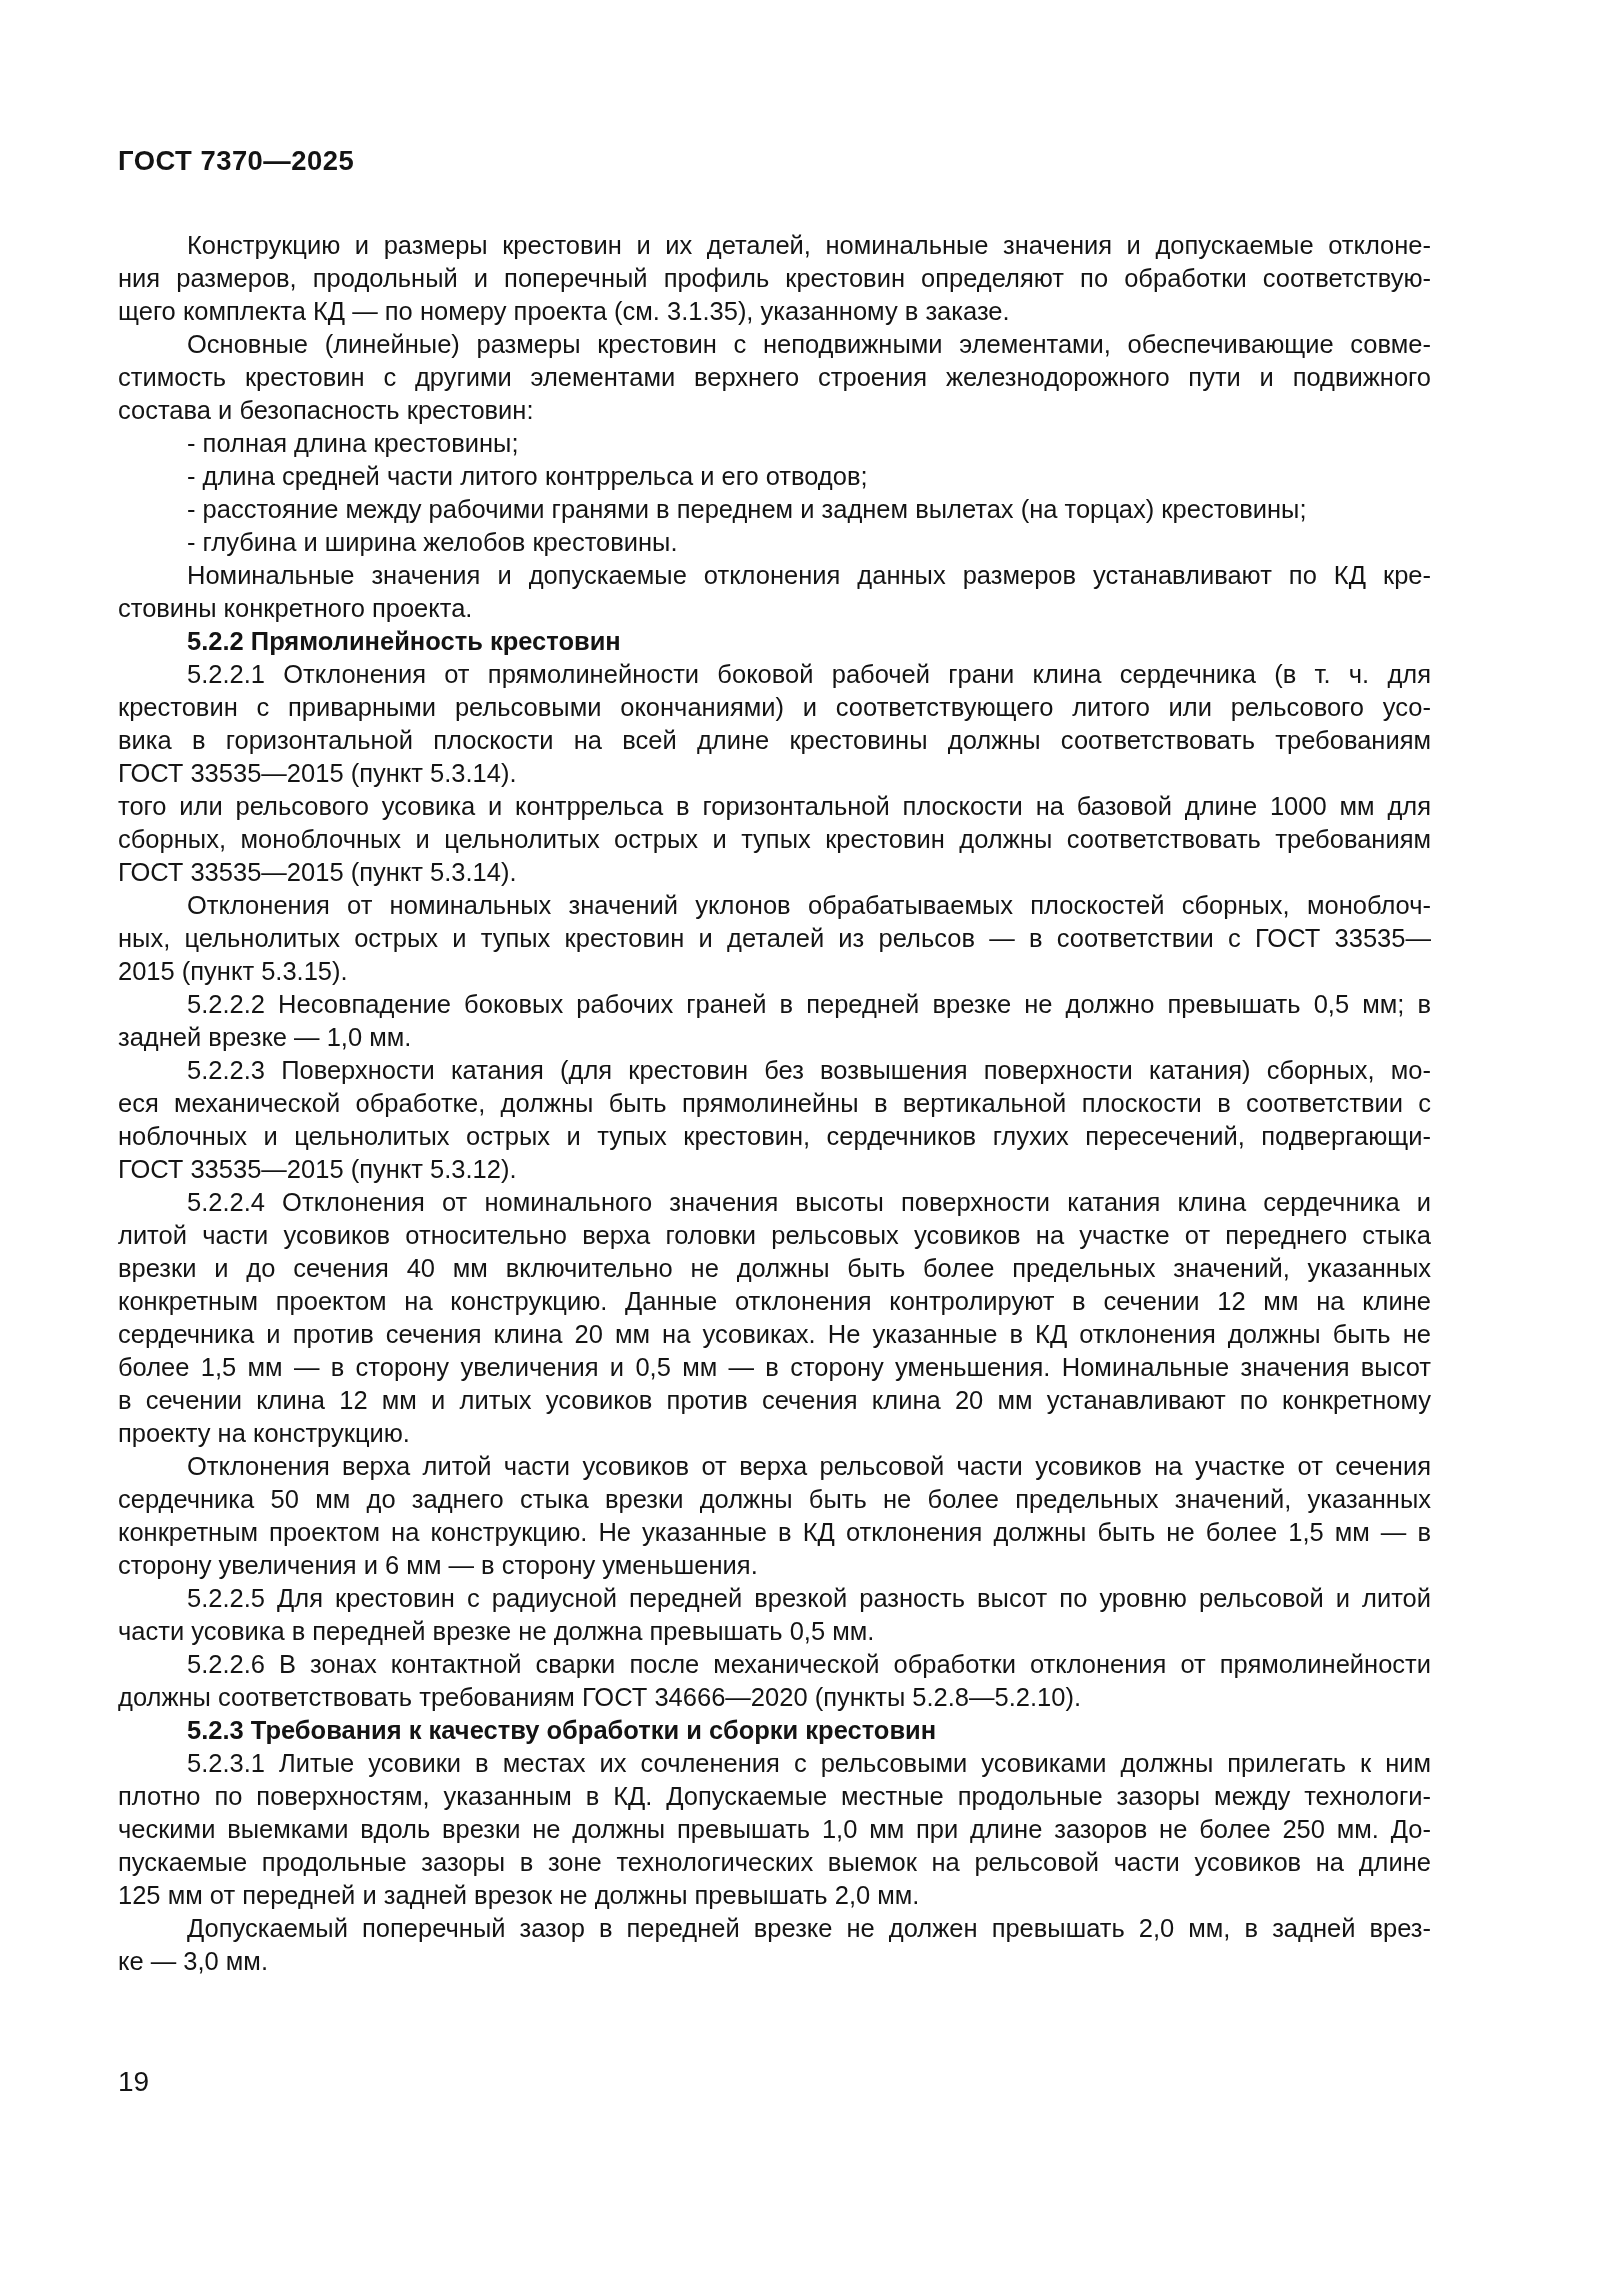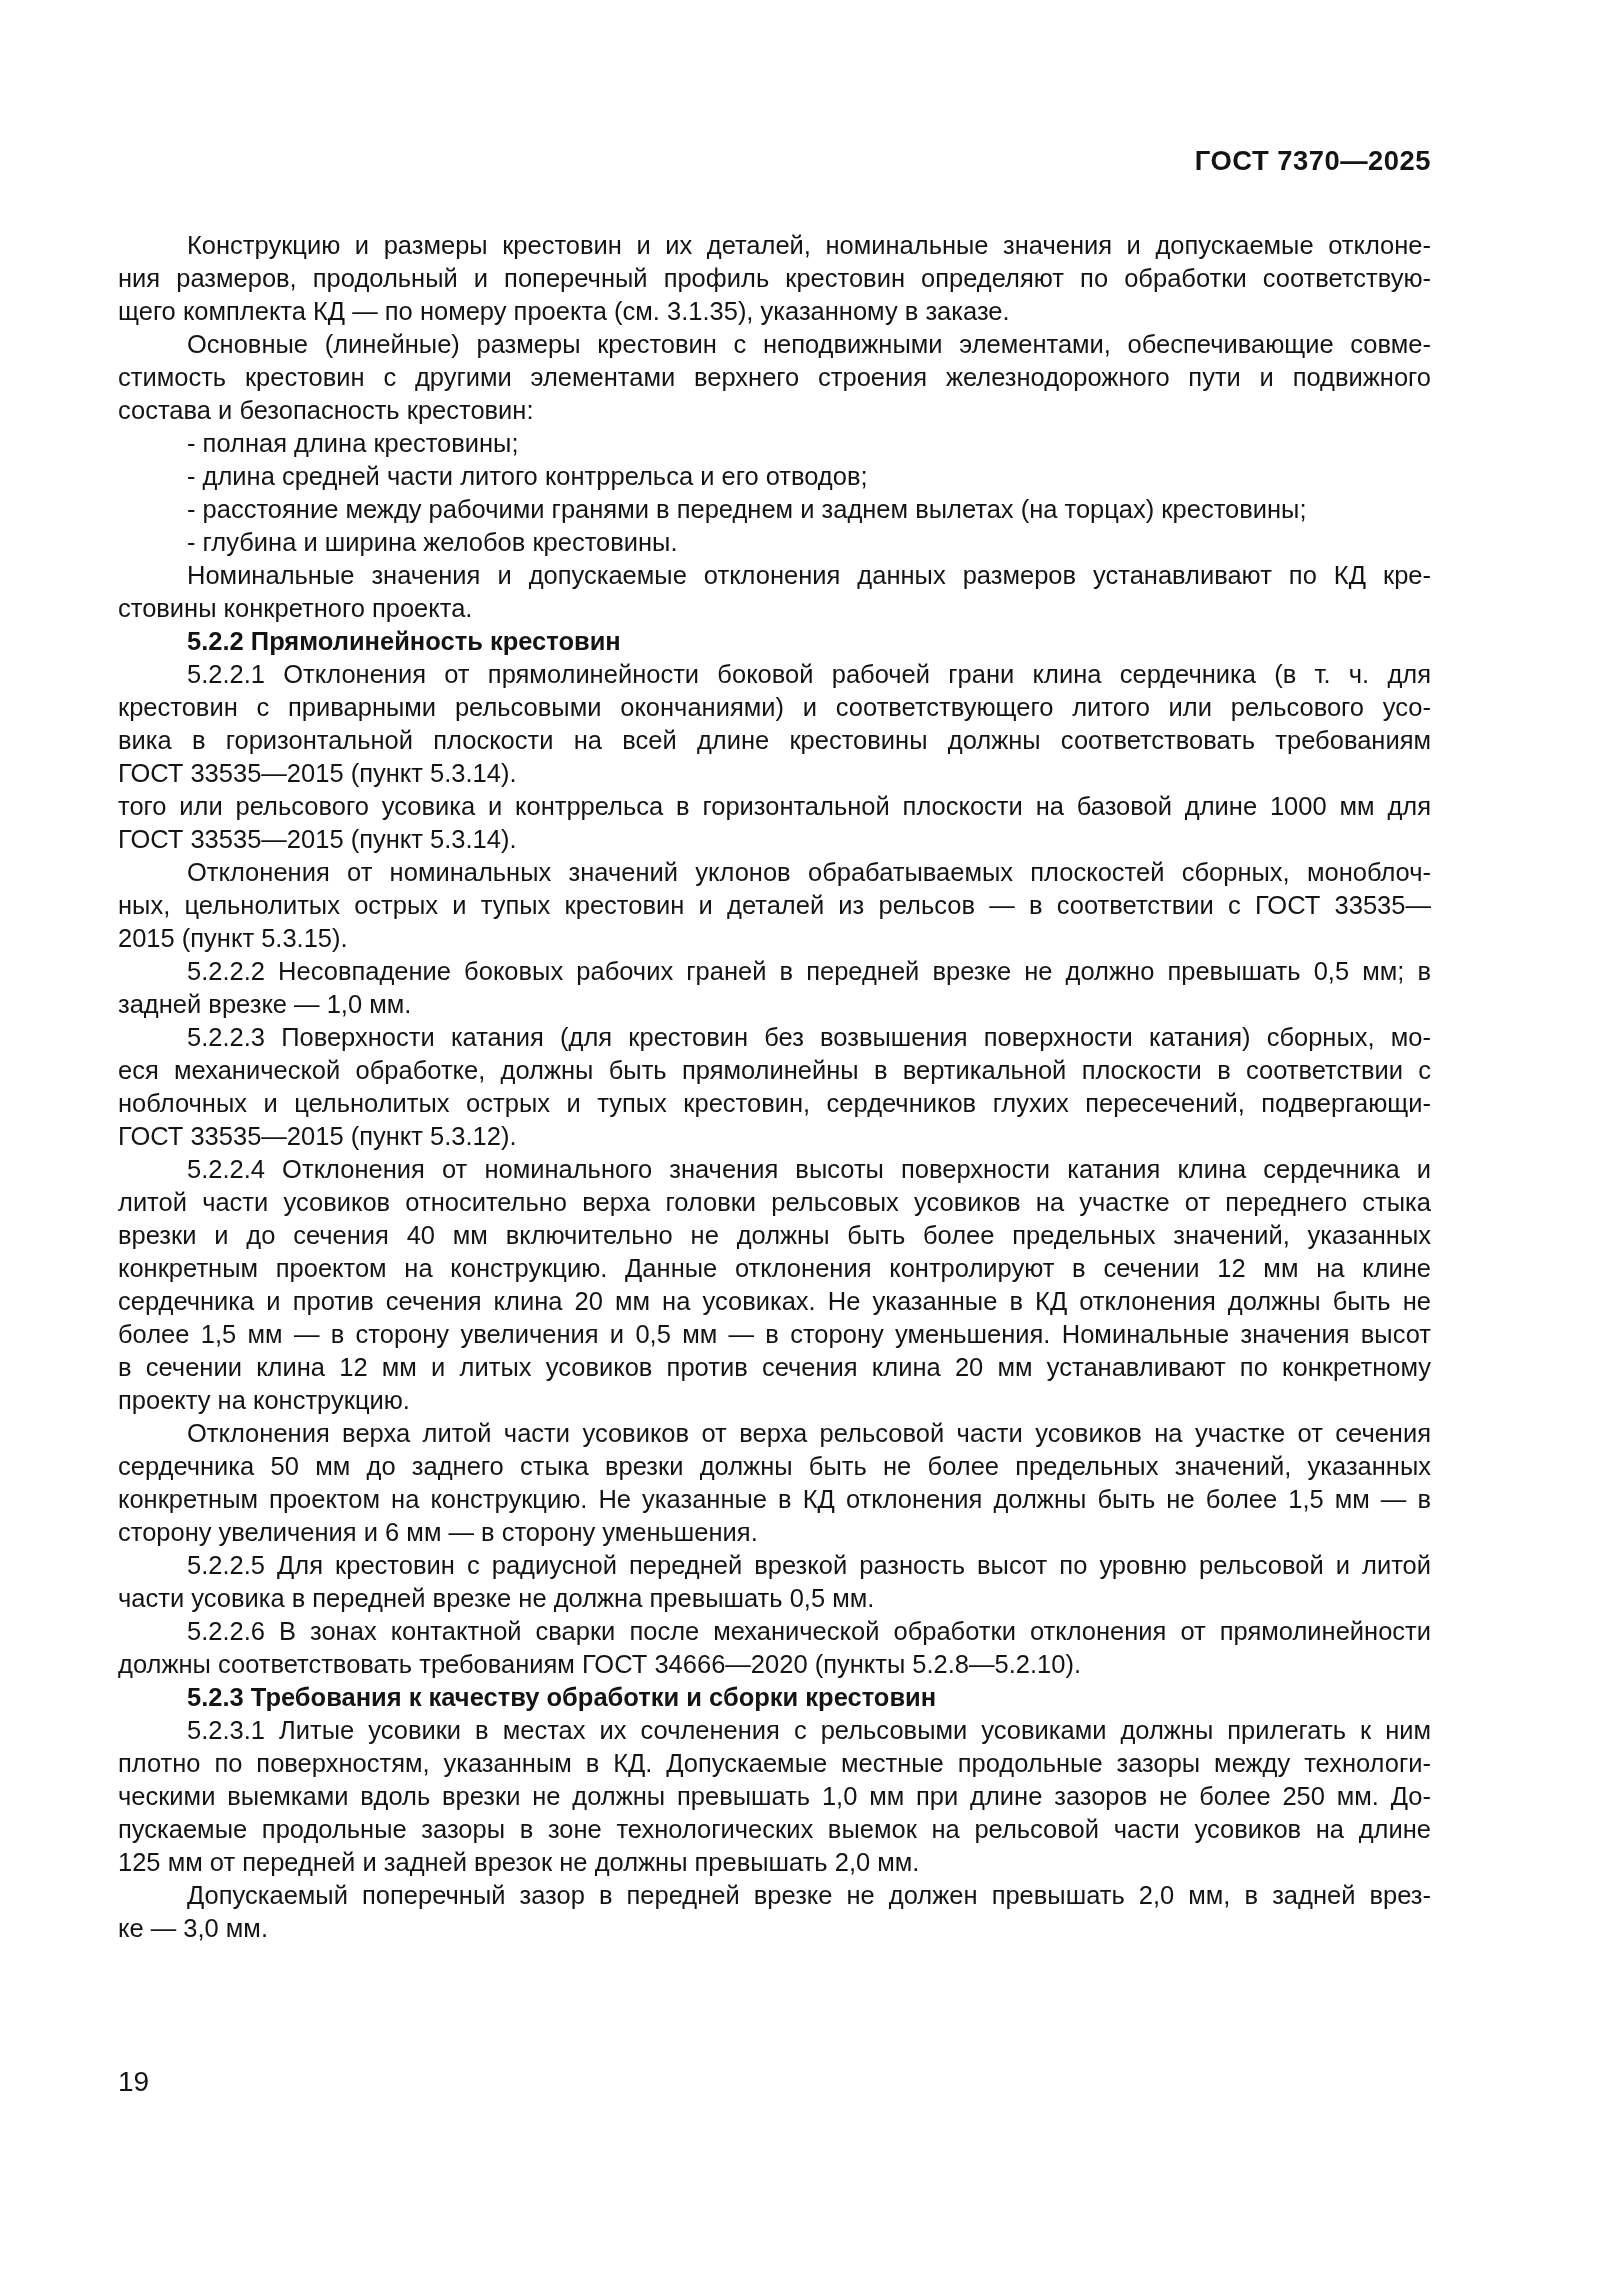--- a/index.html
+++ b/index.html
@@ -19,21 +19,21 @@
     position: absolute;
     inset: 0;
     background: #ffffff;
     overflow: hidden;
   }
   .doc-header {
     position: absolute;
     top: 146px;
     left: 118px;
     width: 1313px;
-    text-align: right;
+    text-align: left;
     font-weight: bold;
     font-size: 27.4px;
     line-height: 29px;
     letter-spacing: 0.5px;
   }
   .doc-body {
     position: absolute;
     top: 229px;
     left: 118px;
     width: 1313px;
@@ -99,20 +99,21 @@
         <div class="line first-line last-line">5.2.2 Прямолинейность крестовин</div>
       </div>
       <div class="para">
         <div class="line first-line">5.2.2.1 Отклонения от прямолинейности боковой рабочей грани клина сердечника (в т. ч. для</div>
         <div class="line">крестовин с приварными рельсовыми окончаниями) и соответствующего литого или рельсового усо-</div>
         <div class="line">вика в горизонтальной плоскости на всей длине крестовины должны соответствовать требованиям</div>
         <div class="line last-line">ГОСТ 33535—2015 (пункт 5.3.14).</div>
       </div>
       <div class="para">
         <div class="line">того или рельсового усовика и контррельса в горизонтальной плоскости на базовой длине 1000 мм для</div>
+        <div class="line">сборных, моноблочных и цельнолитых острых и тупых крестовин должны соответствовать требованиям</div>
         <div class="line last-line">ГОСТ 33535—2015 (пункт 5.3.14).</div>
       </div>
       <div class="para">
         <div class="line first-line">Отклонения от номинальных значений уклонов обрабатываемых плоскостей сборных, моноблоч-</div>
         <div class="line">ных, цельнолитых острых и тупых крестовин и деталей из рельсов — в соответствии с ГОСТ 33535—</div>
         <div class="line last-line">2015 (пункт 5.3.15).</div>
       </div>
       <div class="para">
         <div class="line first-line">5.2.2.2 Несовпадение боковых рабочих граней в передней врезке не должно превышать 0,5 мм; в</div>
         <div class="line last-line">задней врезке — 1,0 мм.</div>

